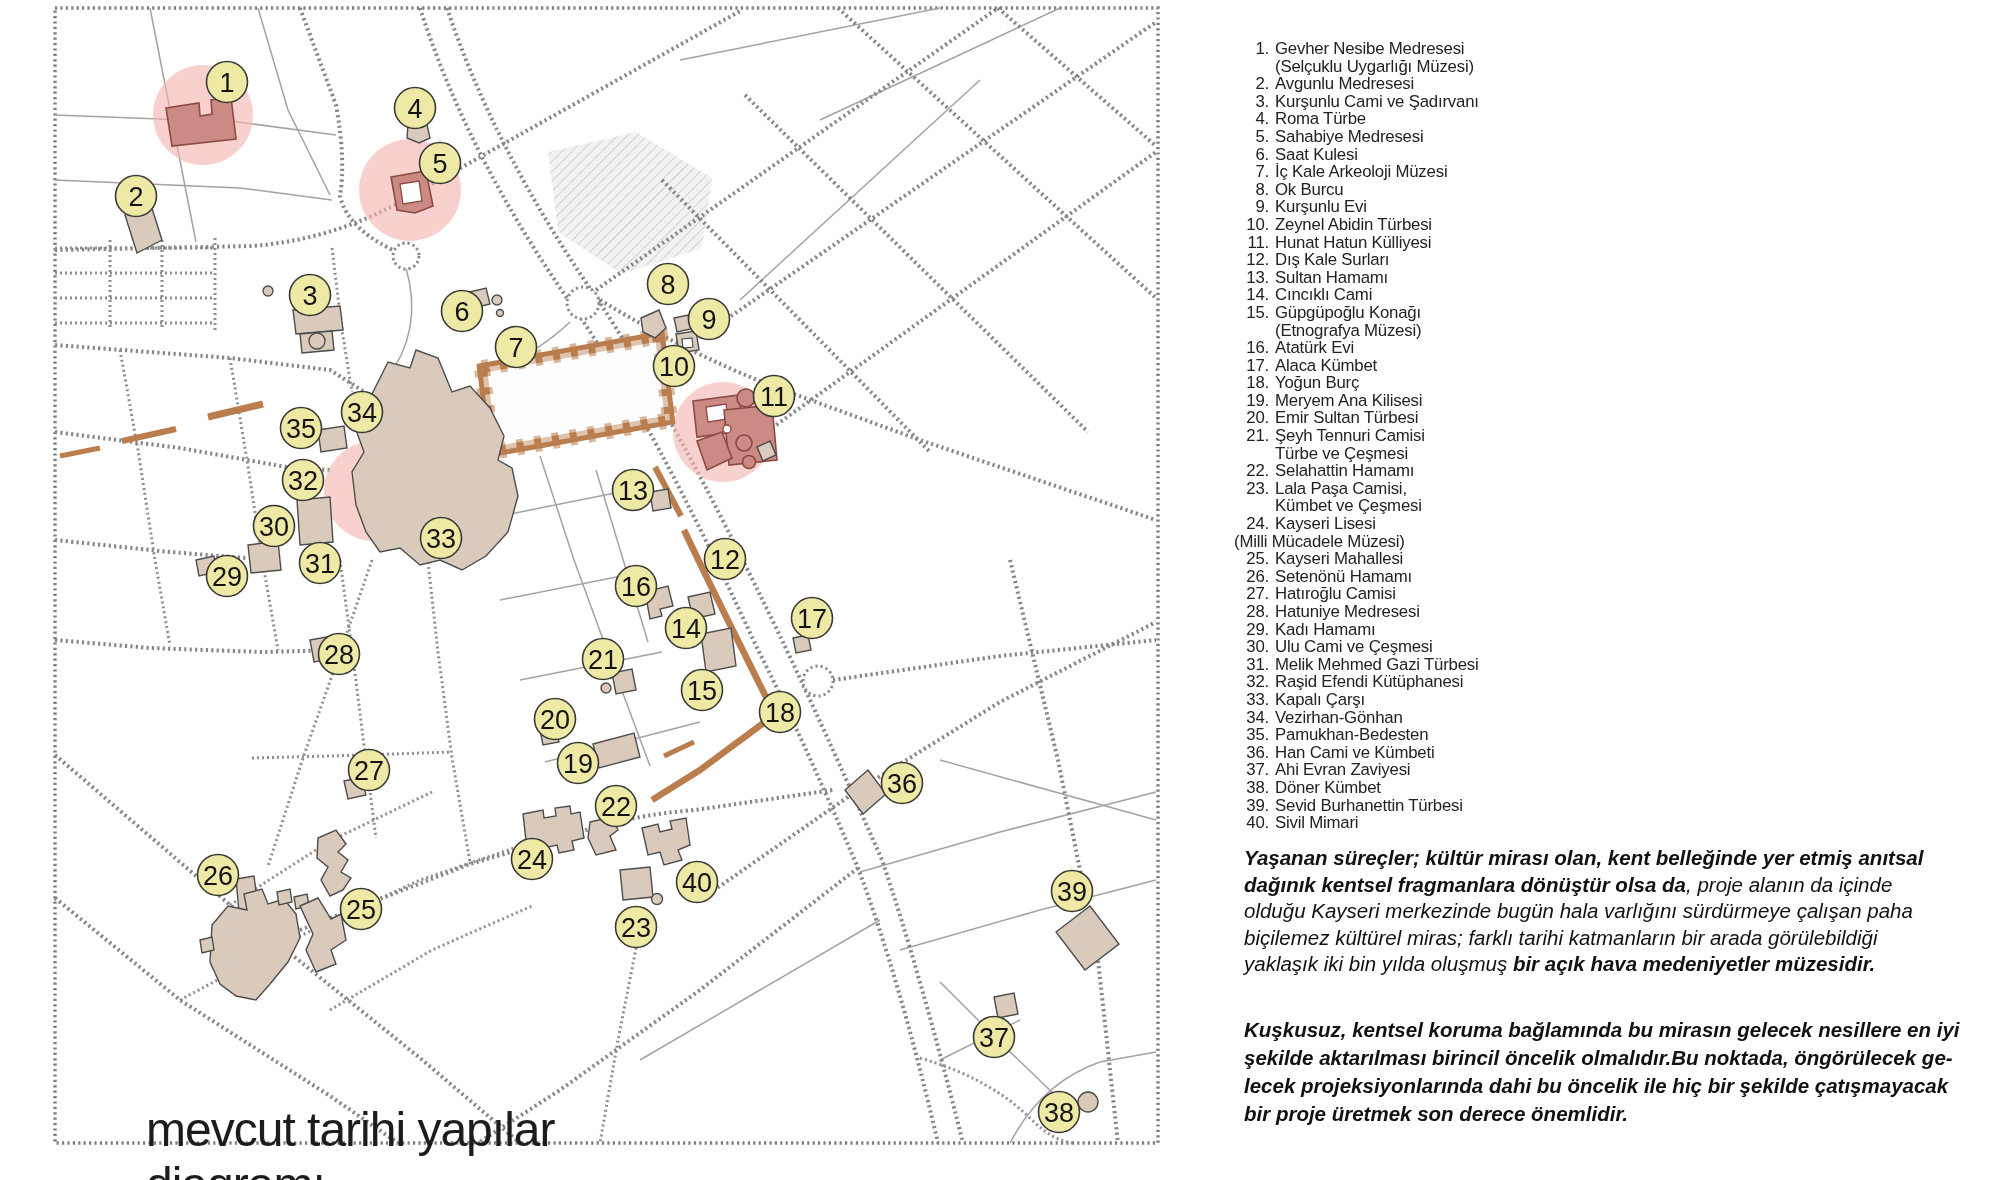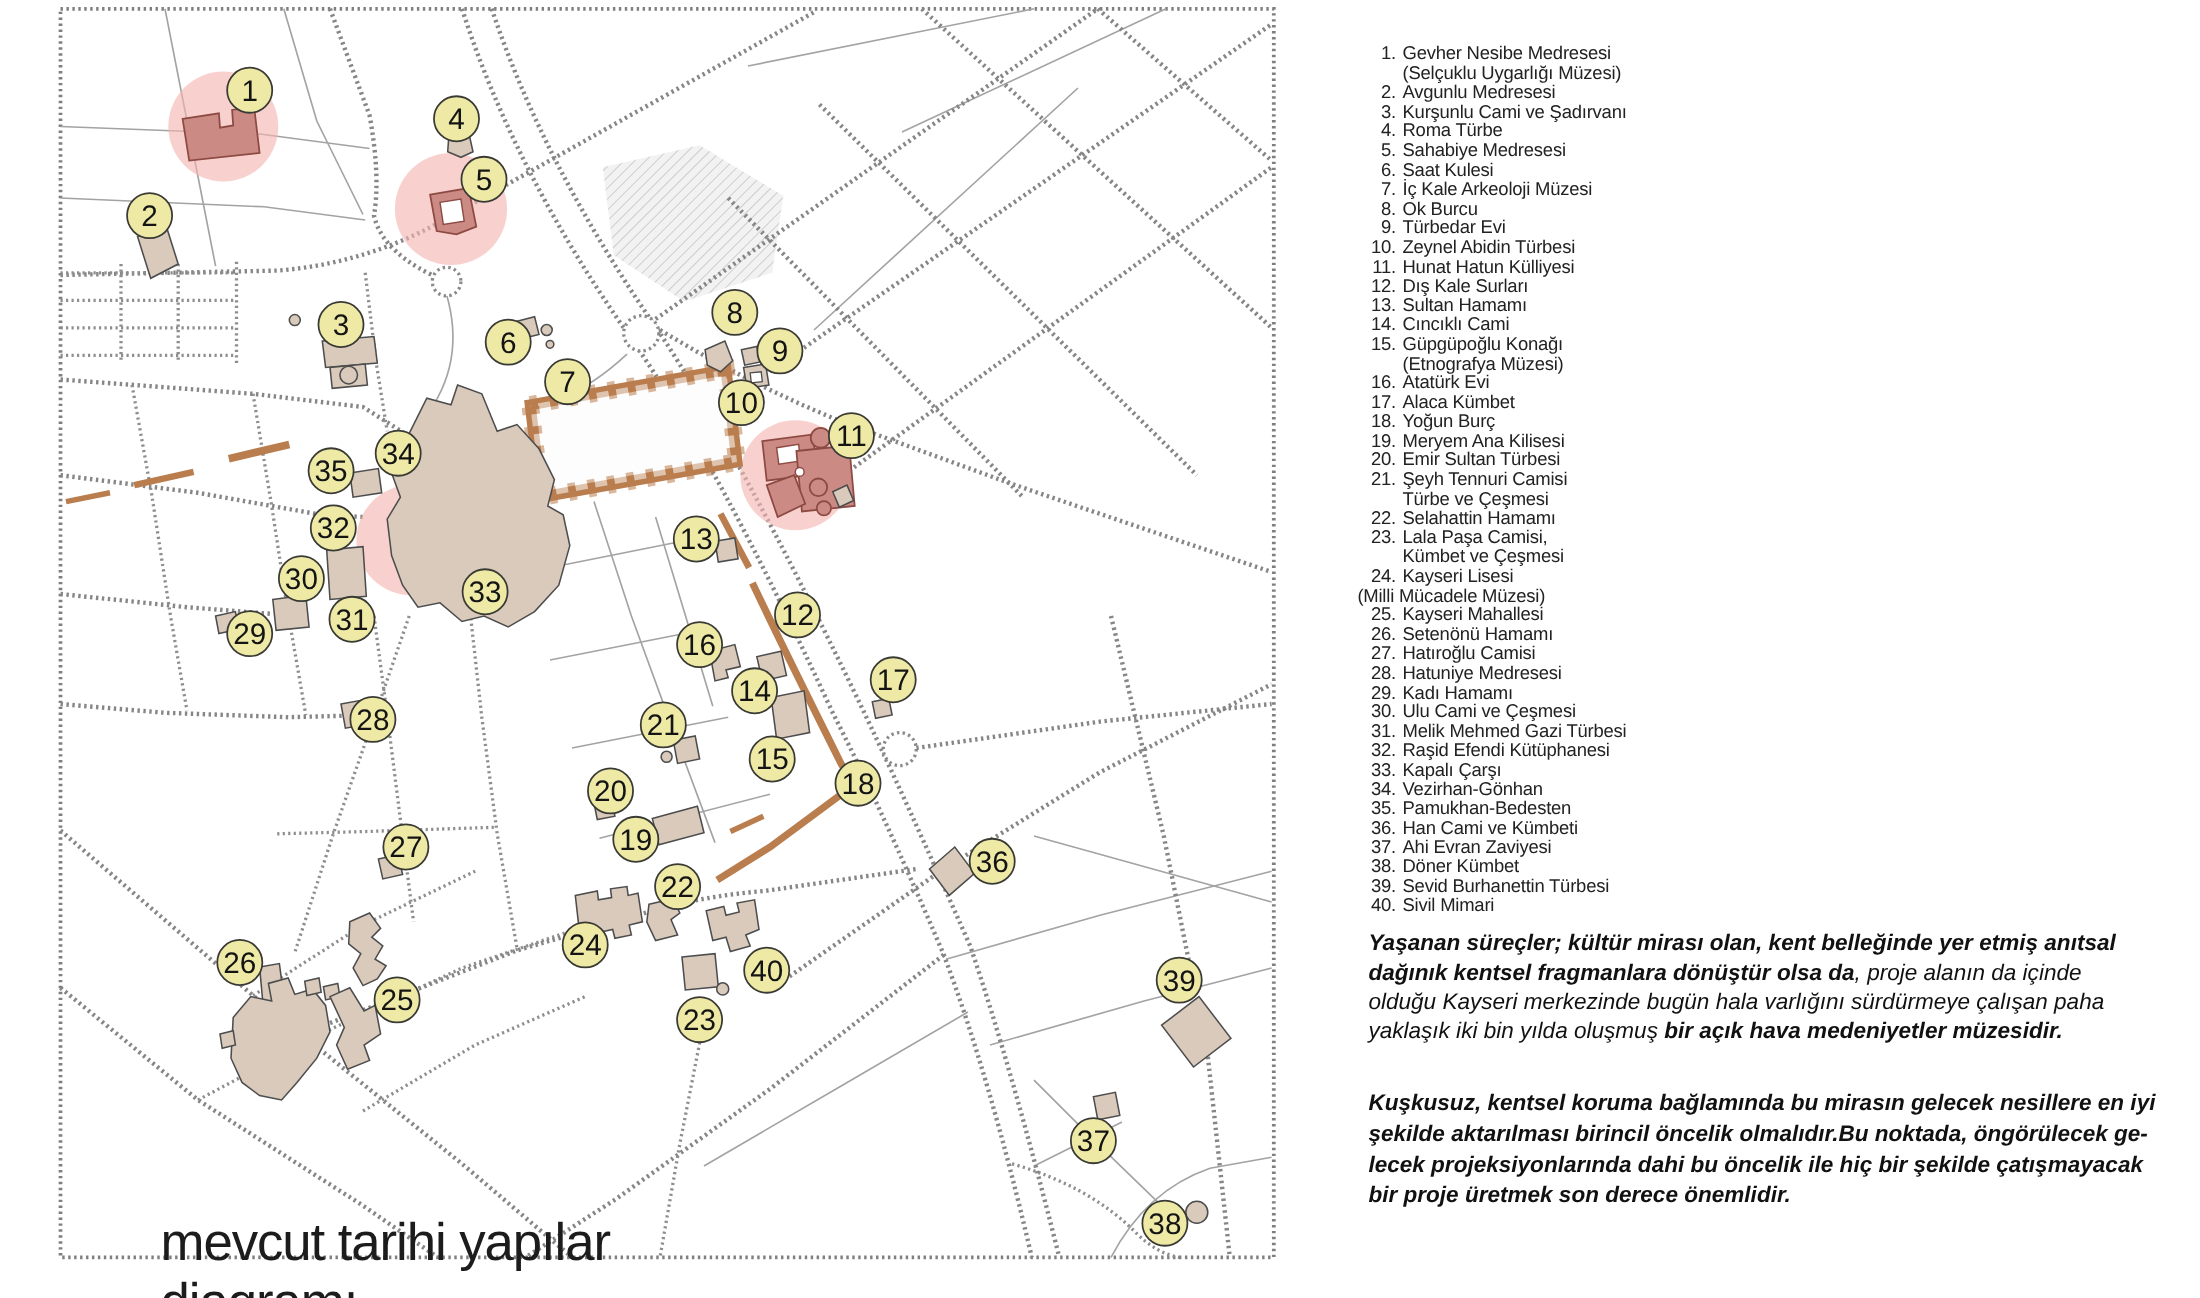--- a/index.html
+++ b/index.html
@@ -332,21 +332,21 @@
     <div class="lrow">
       <span class="lnum">7.</span>
       <span class="lname">İç Kale Arkeoloji Müzesi</span>
     </div>
     <div class="lrow">
       <span class="lnum">8.</span>
       <span class="lname">Ok Burcu</span>
     </div>
     <div class="lrow">
       <span class="lnum">9.</span>
-      <span class="lname">Türbedar Evi</span>
+      <span class="lname">Kurşunlu Evi</span>
     </div>
     <div class="lrow">
       <span class="lnum">10.</span>
       <span class="lname">Zeynel Abidin Türbesi</span>
     </div>
     <div class="lrow">
       <span class="lnum">11.</span>
       <span class="lname">Hunat Hatun Külliyesi</span>
     </div>
     <div class="lrow">
@@ -480,20 +480,21 @@
       <span class="lnum">40.</span>
       <span class="lname">Sivil Mimari</span>
     </div>
   </div>
 
 <div id="paras">
   <div id="para1">
       <div class="pline"><b>Yaşanan süreçler; kültür mirası olan, kent belleğinde yer etmiş anıtsal</b></div>
       <div class="pline"><b>dağınık kentsel fragmanlara dönüştür olsa da</b><span>, proje alanın da içinde</span></div>
       <div class="pline"><span>olduğu Kayseri merkezinde bugün hala varlığını sürdürmeye çalışan paha</span></div>
+      <div class="pline"><span>biçilemez kültürel miras;  farklı tarihi katmanların bir arada görülebildiği</span></div>
       <div class="pline"><span>yaklaşık iki bin yılda oluşmuş </span><b>bir açık hava medeniyetler müzesidir.</b></div>
     </div>
   <div id="para2">
       <div class="pline"><b>Kuşkusuz, kentsel koruma bağlamında bu mirasın gelecek nesillere en iyi</b></div>
       <div class="pline"><b>şekilde aktarılması birincil öncelik olmalıdır.Bu noktada, öngörülecek ge-</b></div>
       <div class="pline"><b>lecek projeksiyonlarında dahi bu öncelik ile hiç bir şekilde çatışmayacak</b></div>
       <div class="pline"><b>bir proje üretmek son derece önemlidir.</b></div>
     </div>
 </div>
 

